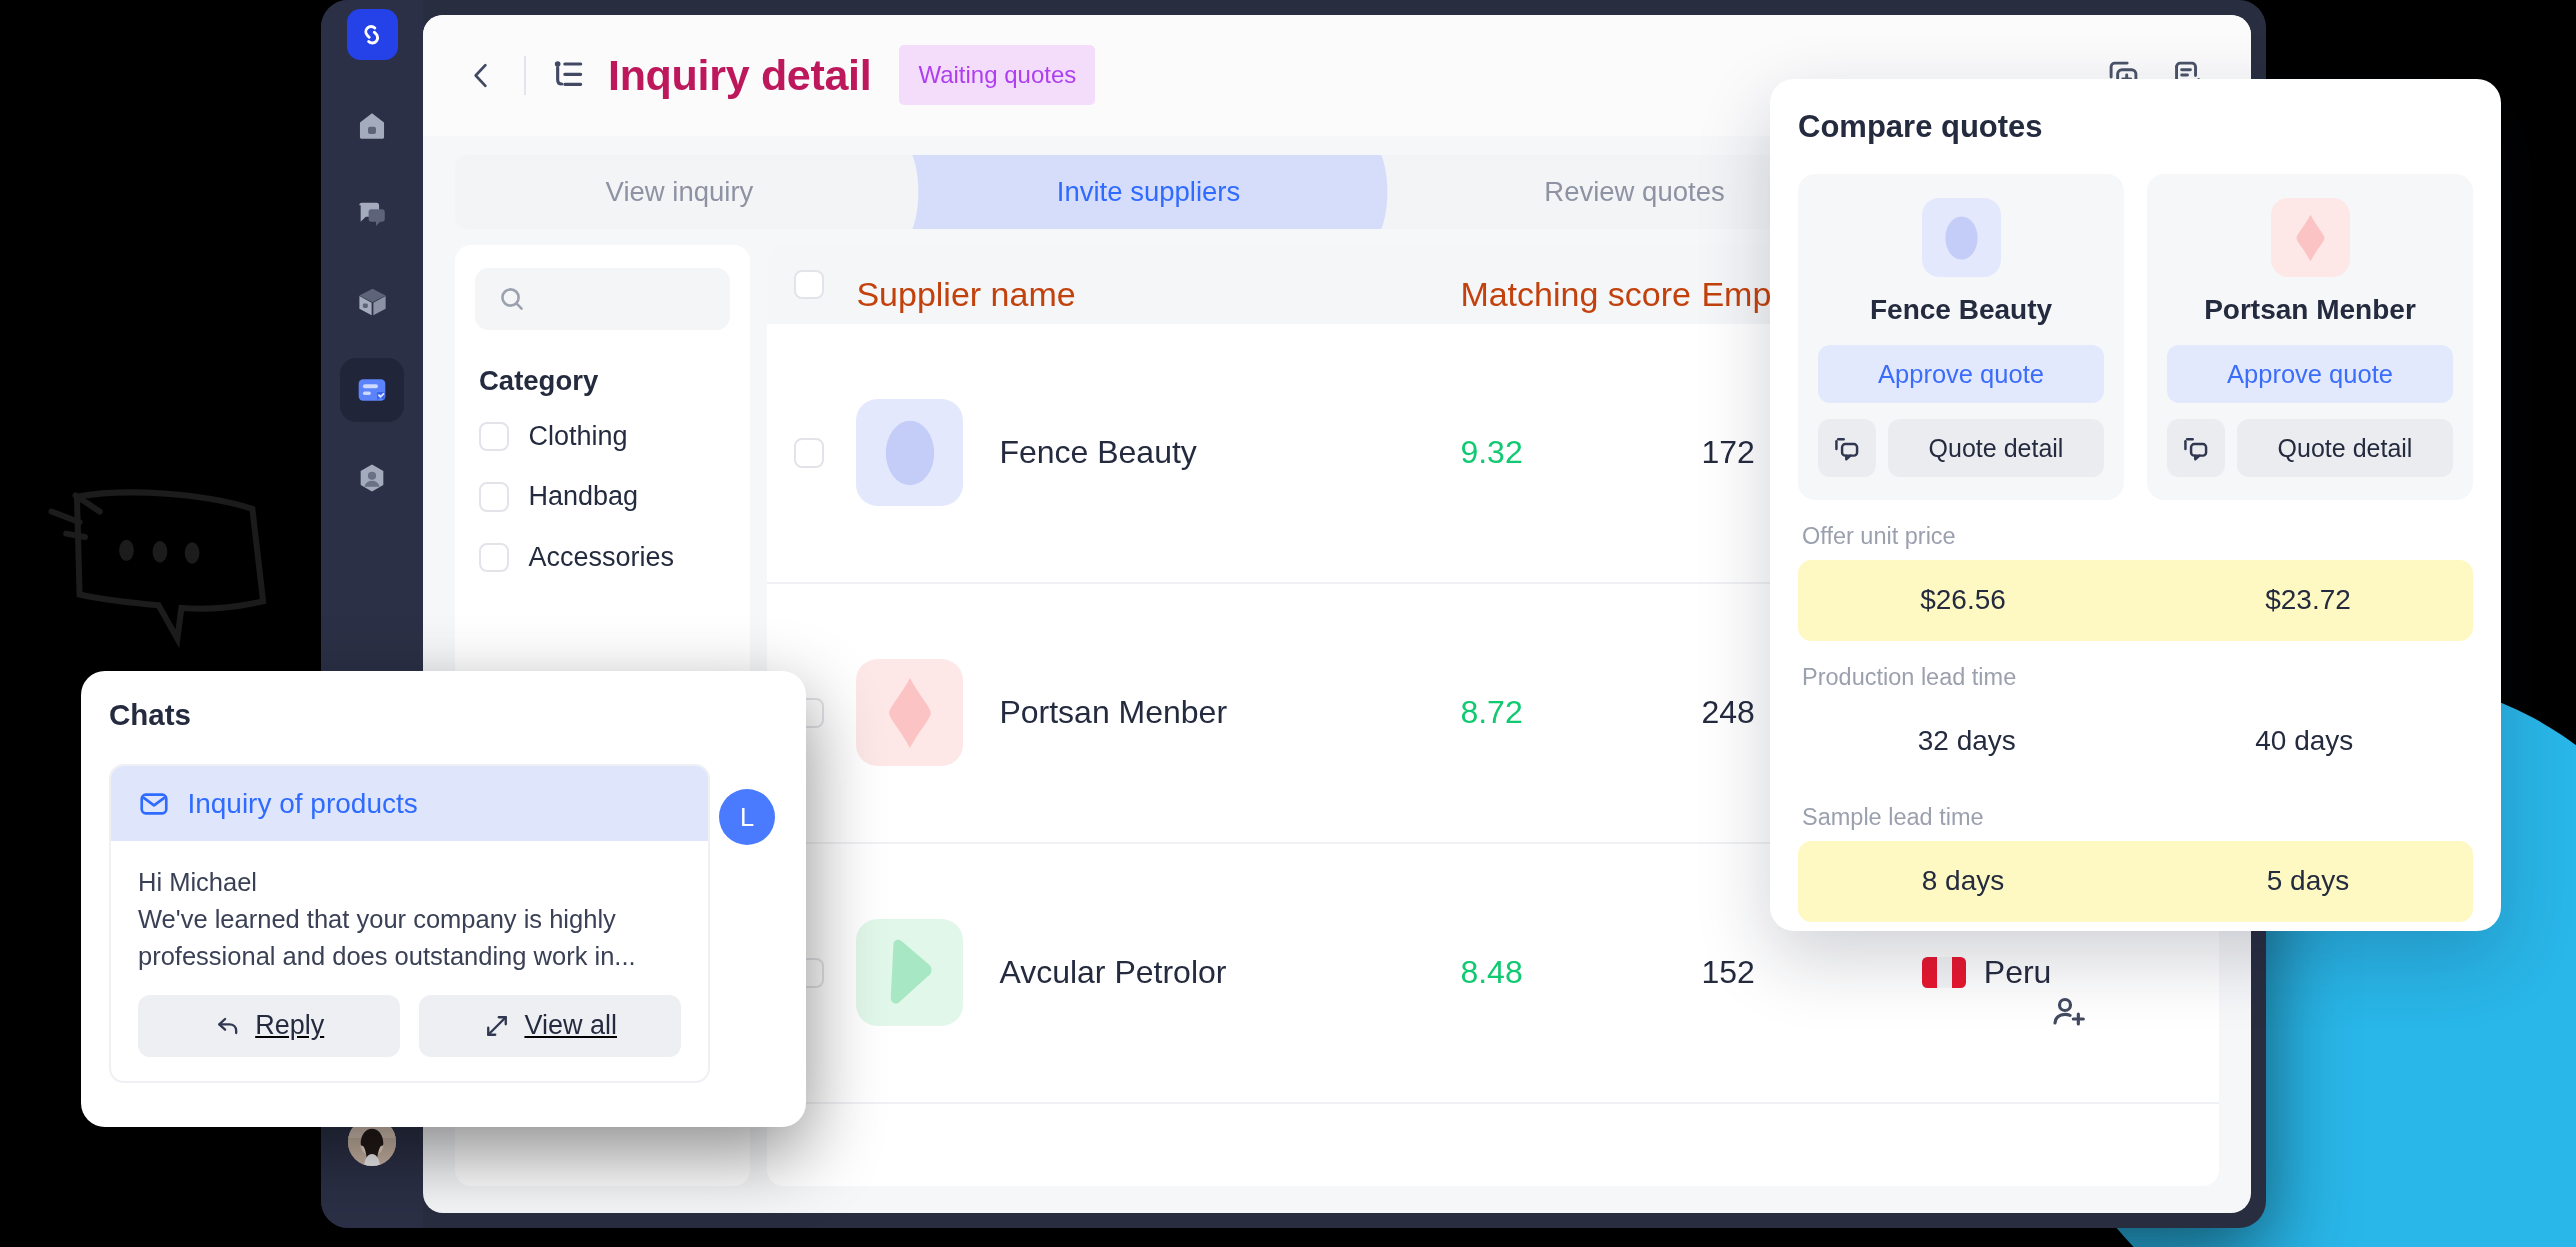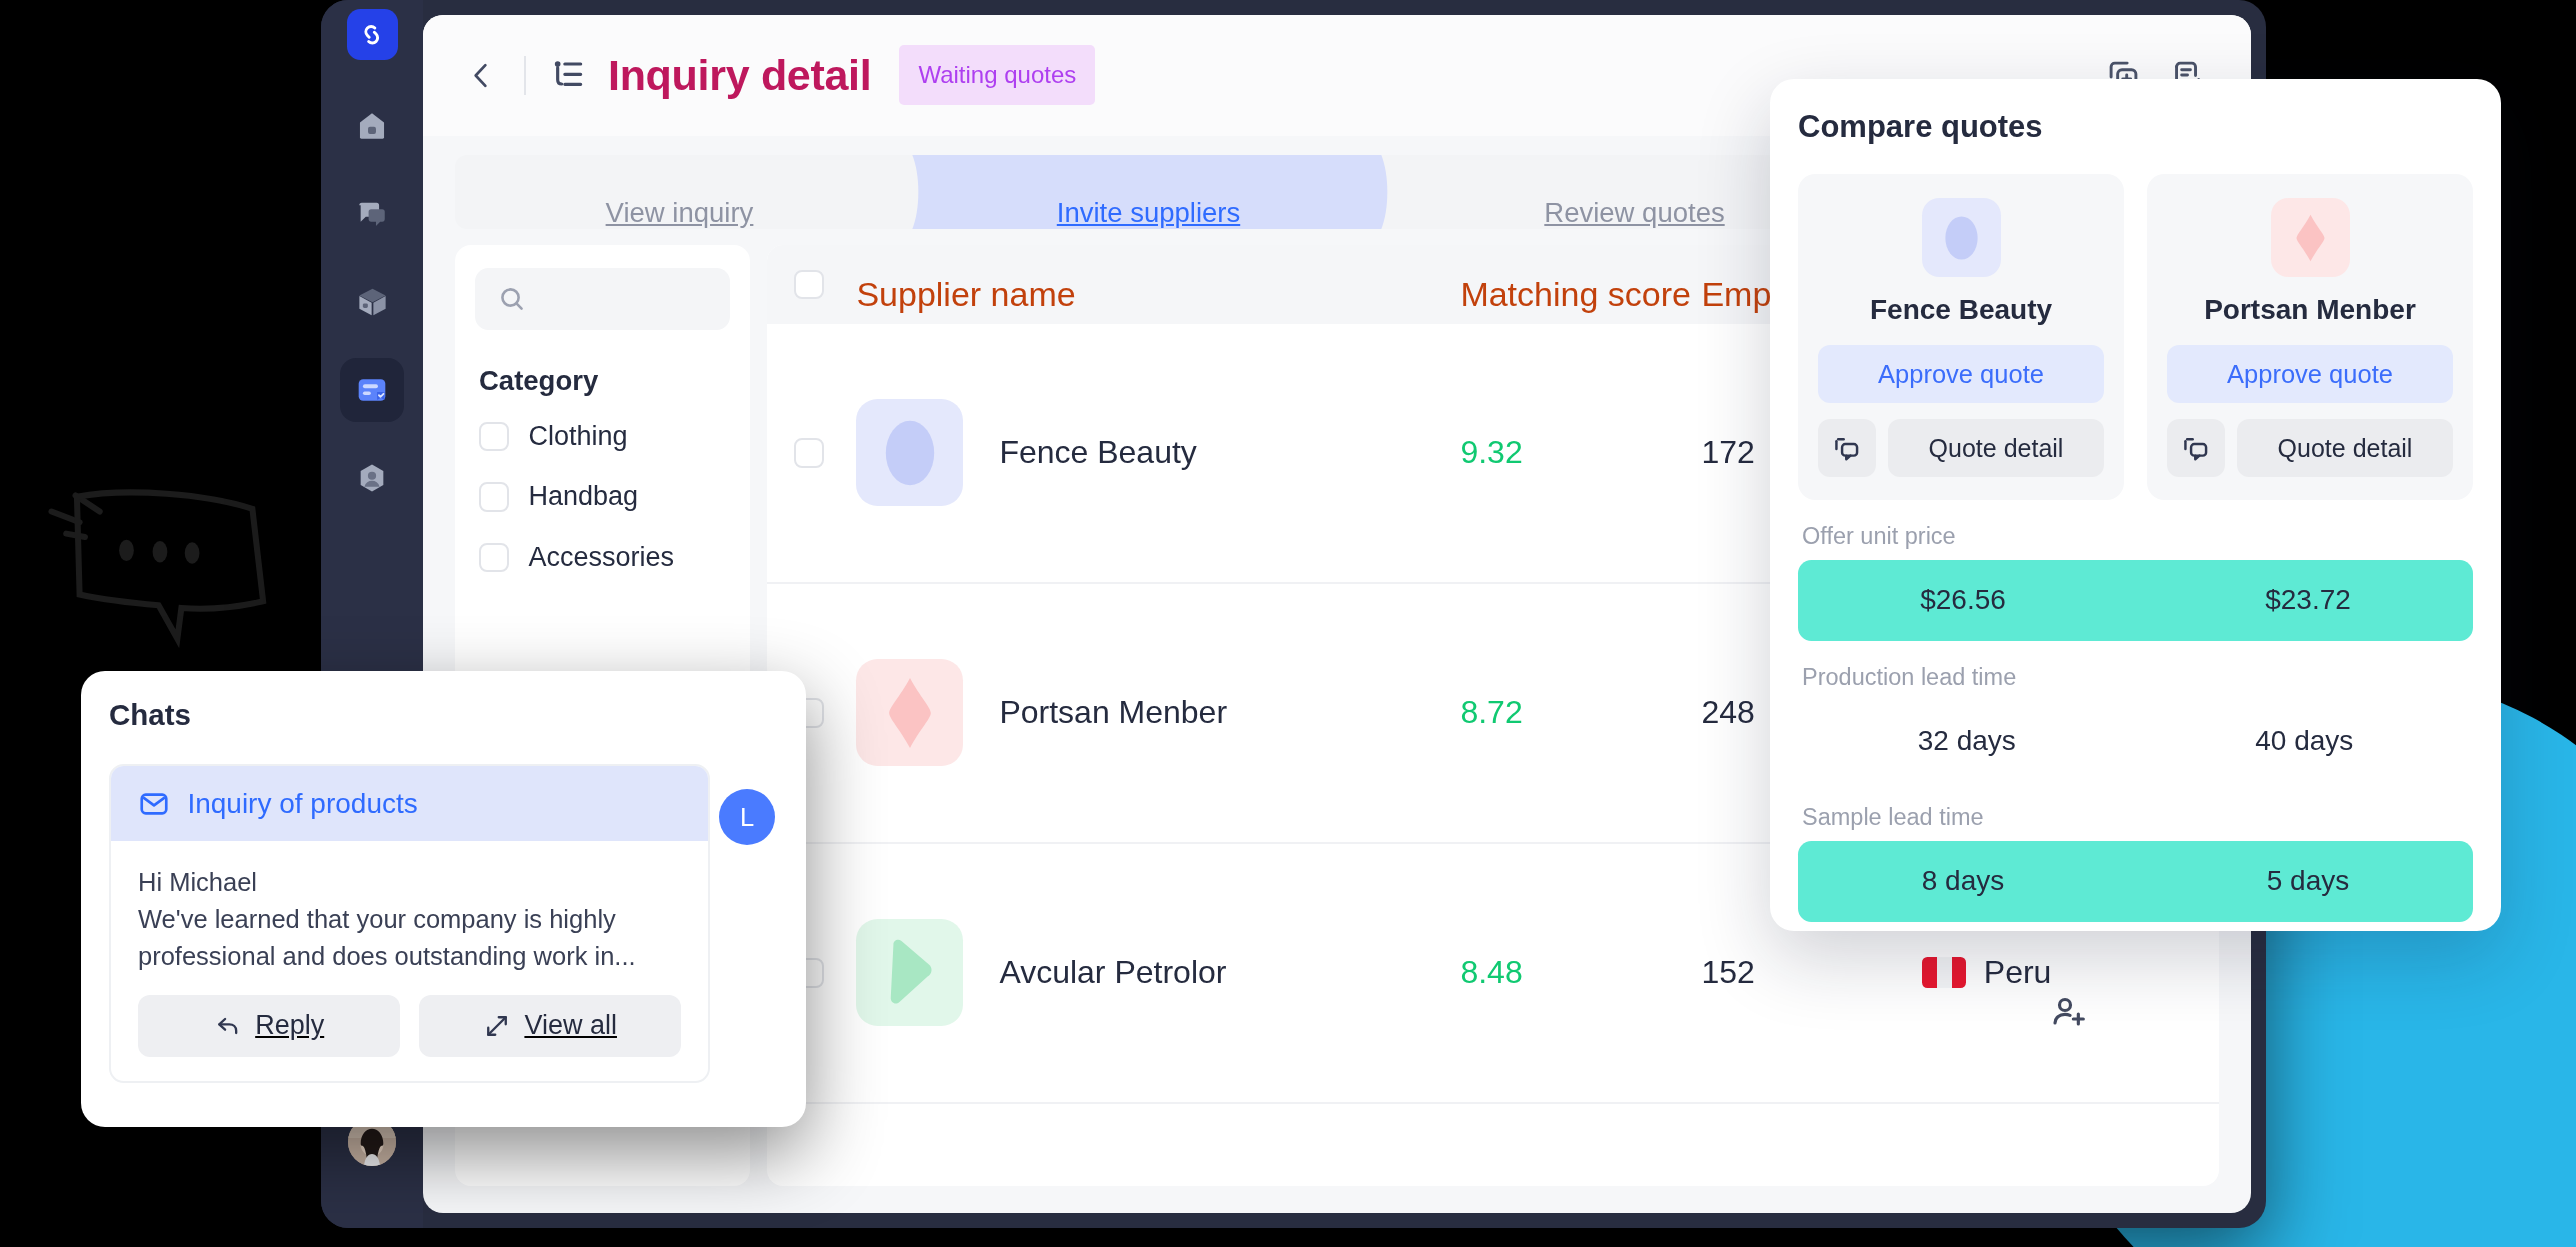--- a/index.html
+++ b/index.html
@@ -97,25 +97,24 @@
   }
 
   
   .steps {
     display: flex; align-items: center;
     padding: 19px 32px 16px 32px;
     flex-shrink: 0;
   }
   .step {
     height: 74px; position: relative;
-    display: flex; align-items: flex-end; justify-content: center;
+    display: flex; align-items: center; justify-content: center;
     font-size: 27.5px; color: #8e93a3;
     background: #f3f4f6;
     width: 449px;
-    text-decoration: underline;
   }
   .step:first-child { border-radius: 12px 0 0 12px; }
   .step.active { background: #d6ddfb; color: #2f6bff; }
   .step .notch {
     position: absolute; right: -23px; top: 0;
     width: 24px; height: 74px; z-index: 3;
   }
   .step .notch-in {
     position: absolute; left: -0.7px; top: 0;
     width: 24px; height: 74px; z-index: 2;
@@ -230,21 +229,21 @@
     display: flex; align-items: center; justify-content: center;
     font-size: 25px; color: #252b3f; white-space: nowrap;
   }
   .spec-label {
     font-size: 23.5px; color: #9ba0ae;
     margin: 23px 0 9.4px 4px;
   }
   .spec-row {
     display: flex; border-radius: 13.4px; height: 81px; align-items: center;
   }
-  .spec-row.shaded { background: #5eead4; gap: 15px; }
+  .spec-row.shaded { background: #fef9c3; gap: 15px; }
   .spec-cell {
     flex: 1; text-align: center; font-size: 28px; color: #252b3f;
   }
 
   
   .chats-card {
     position: absolute; left: 81px; top: 671px;
     width: 725px; height: 456px;
     background: #ffffff; border-radius: 24px;
     box-shadow: 0 27px 74px rgba(0,0,0,.45);

